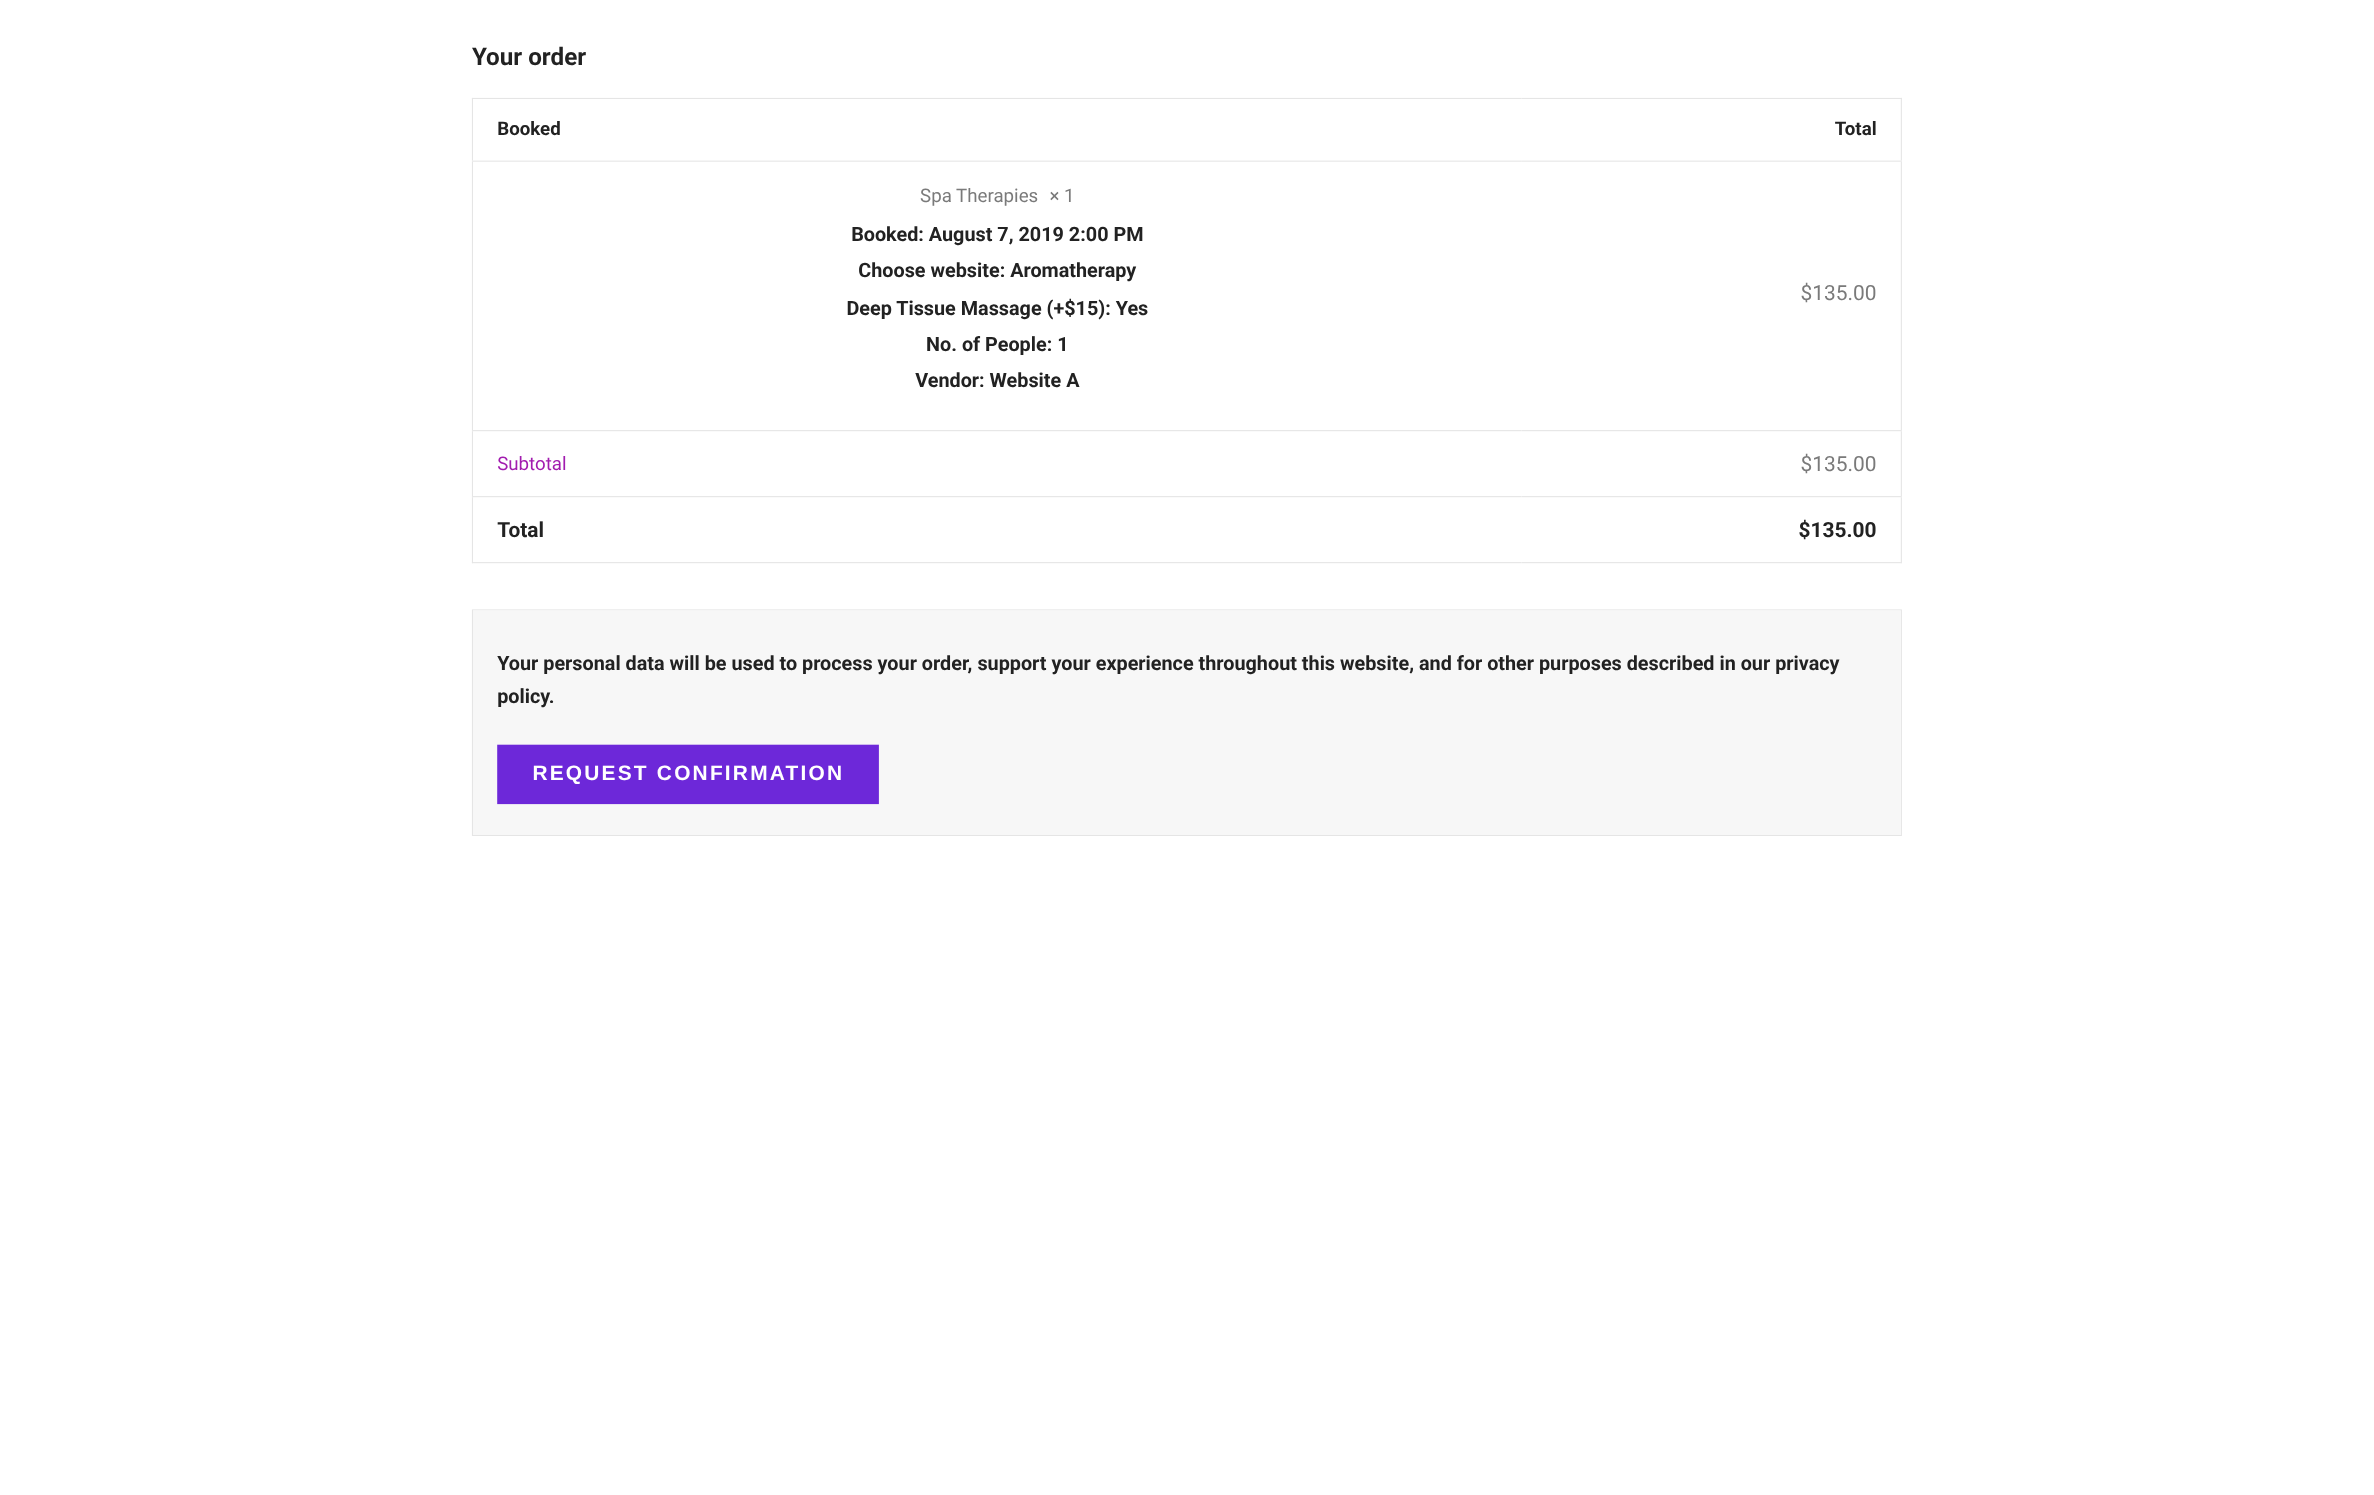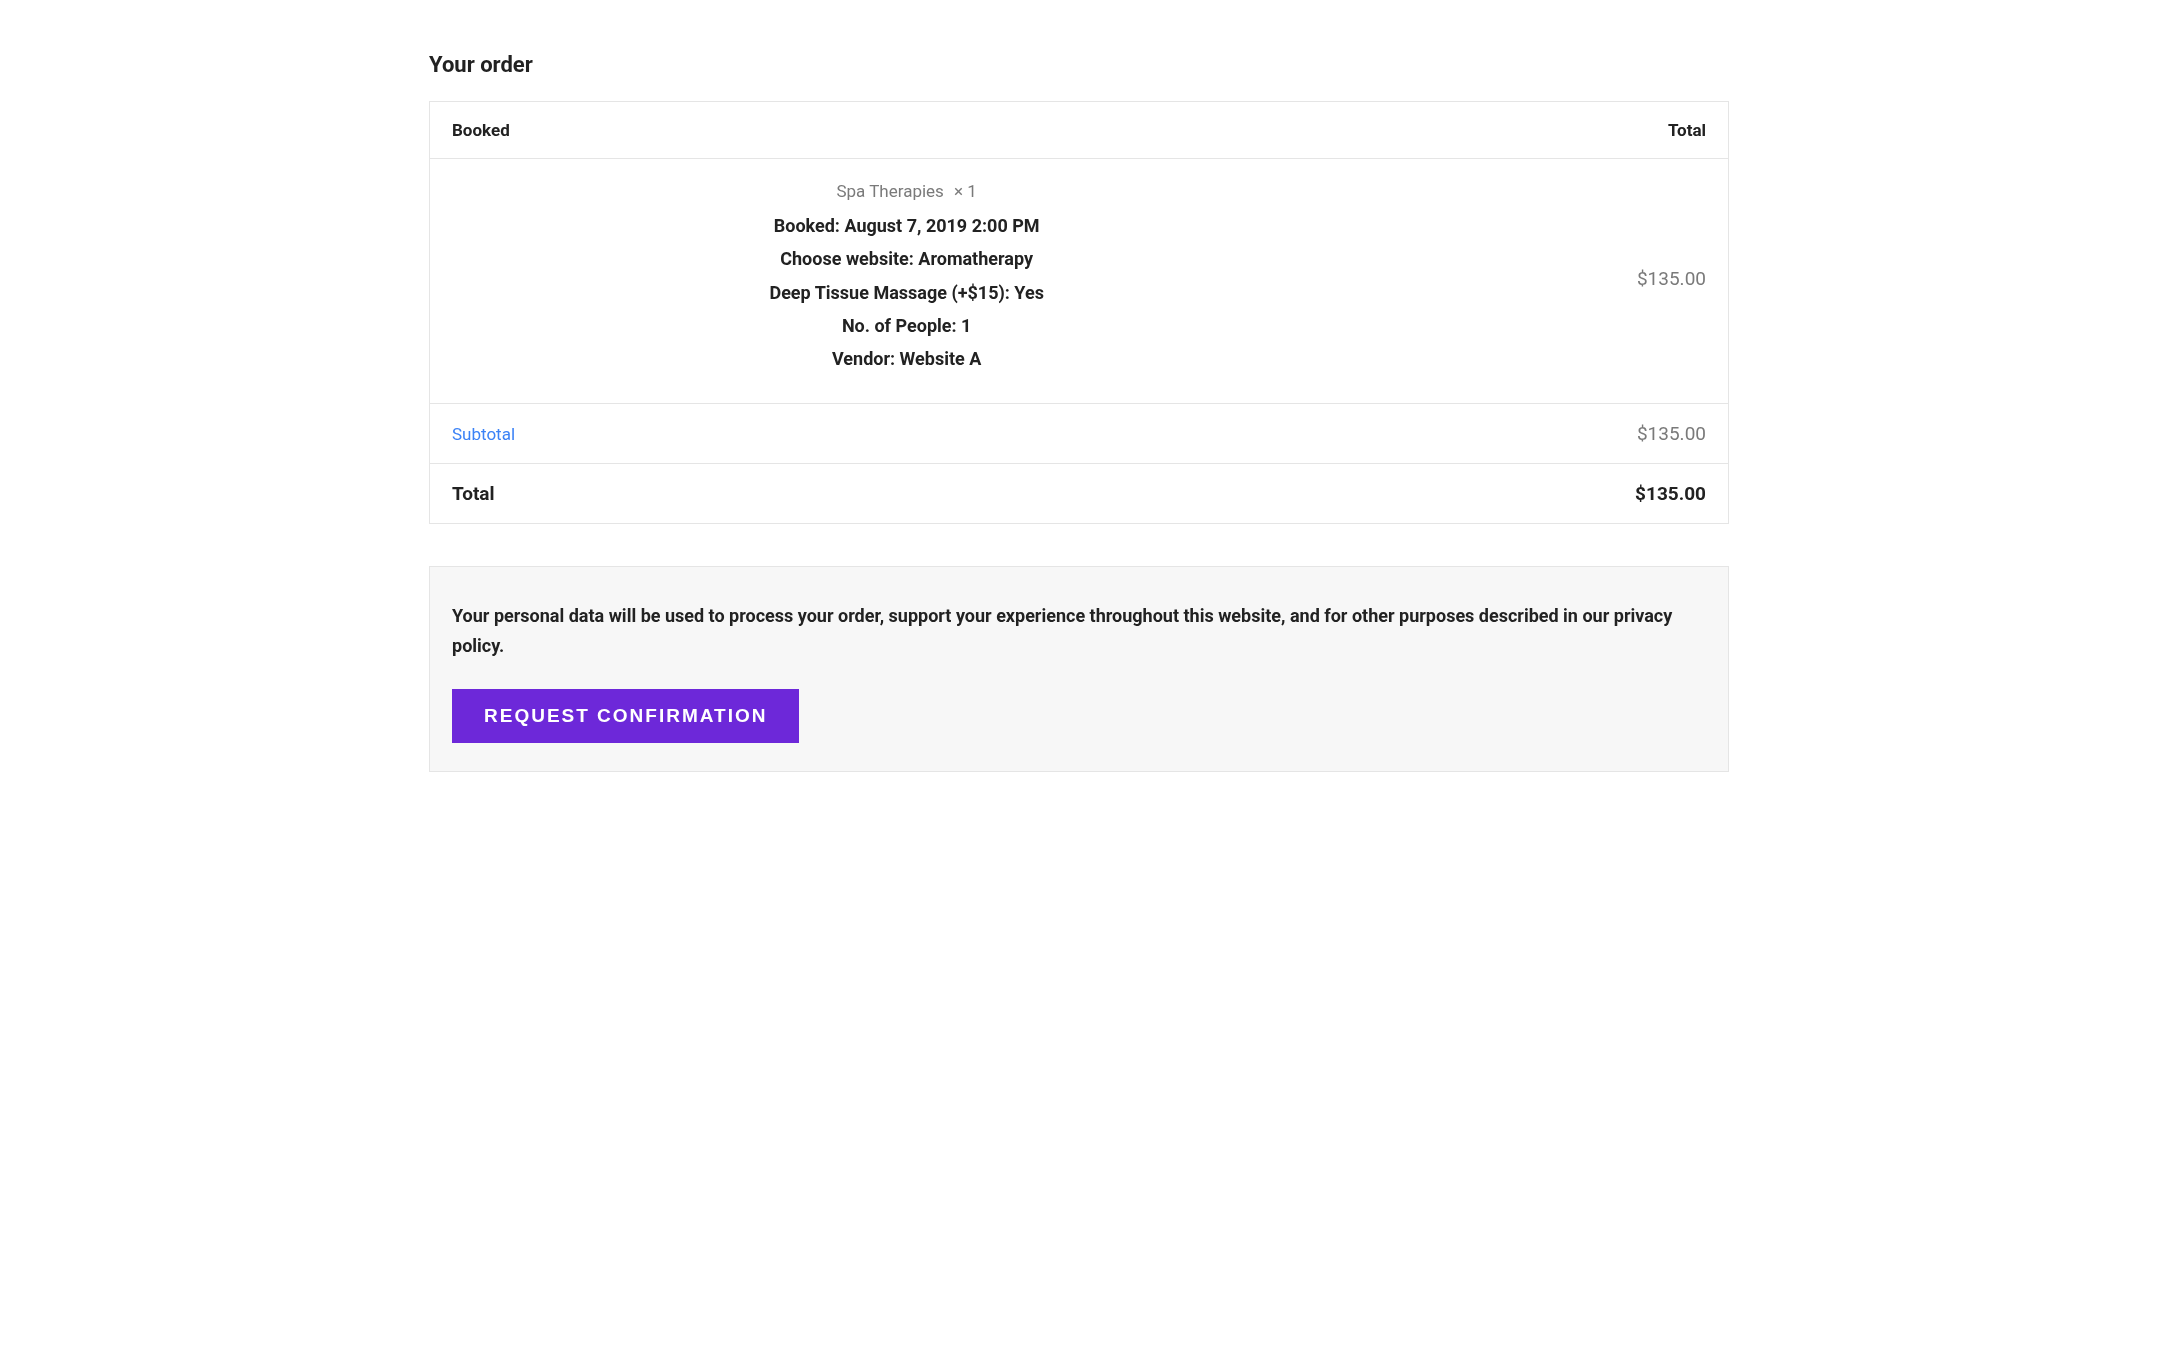--- a/index.html
+++ b/index.html
@@ -8,21 +8,21 @@
       padding: 0;
     }
     body {
       font-family: -apple-system, BlinkMacSystemFont, "Segoe UI", Roboto, Helvetica, Arial, sans-serif;
       background: #ffffff;
       color: #222;
       padding: 40px;
     }
     .container {
       max-width: 1300px;
-      margin: 12px auto;
+      margin: 0 auto;
     }
     .page-title {
       font-size: 22px;
       font-weight: 700;
       color: #222;
       margin-bottom: 24px;
     }
     .order-table {
       width: 100%;
       border: 1px solid #e5e5e5;
@@ -75,21 +75,21 @@
     .order-table tfoot td {
       border-bottom: 1px solid #e5e5e5;
     }
     .order-table tfoot tr:last-child th,
     .order-table tfoot tr:last-child td {
       border-bottom: none;
     }
     .subtotal-label {
       font-size: 17px;
       font-weight: 400;
-      color: #3b82f6;
+      color: #a21caf;
     }
     .subtotal-value {
       font-size: 19px;
       font-weight: 400;
       color: #7a7a7a;
     }
     .total-label {
       font-size: 19px;
       font-weight: 700;
       color: #222;

